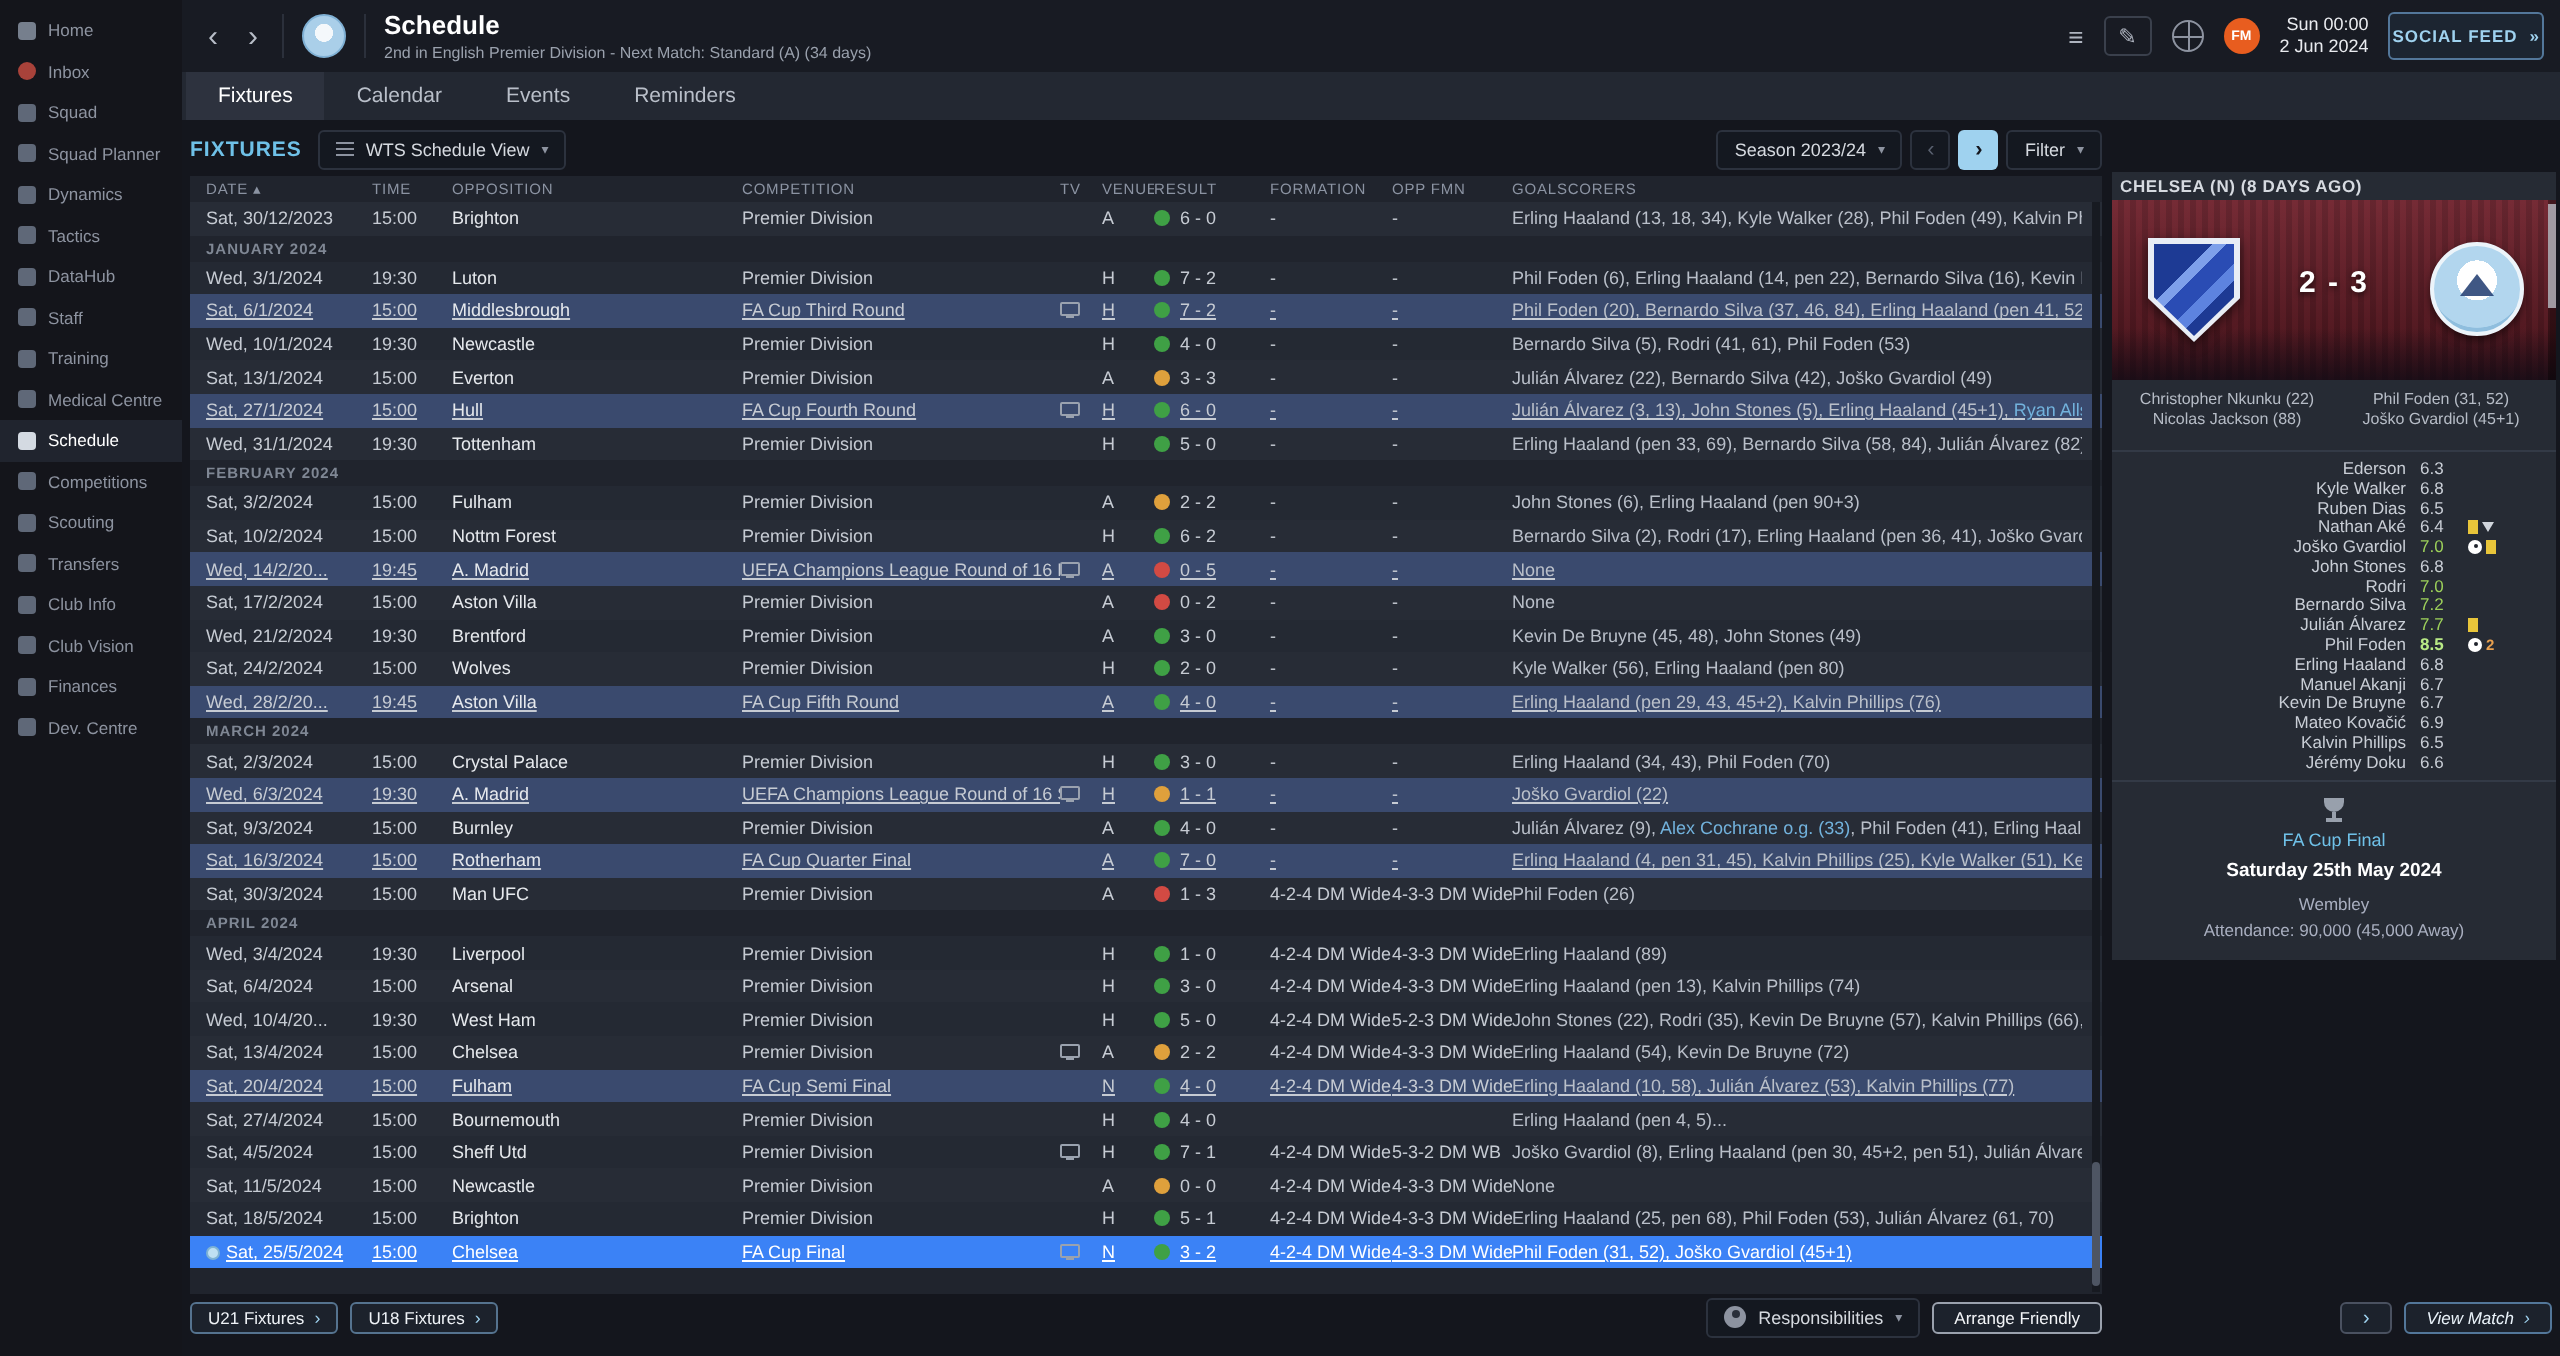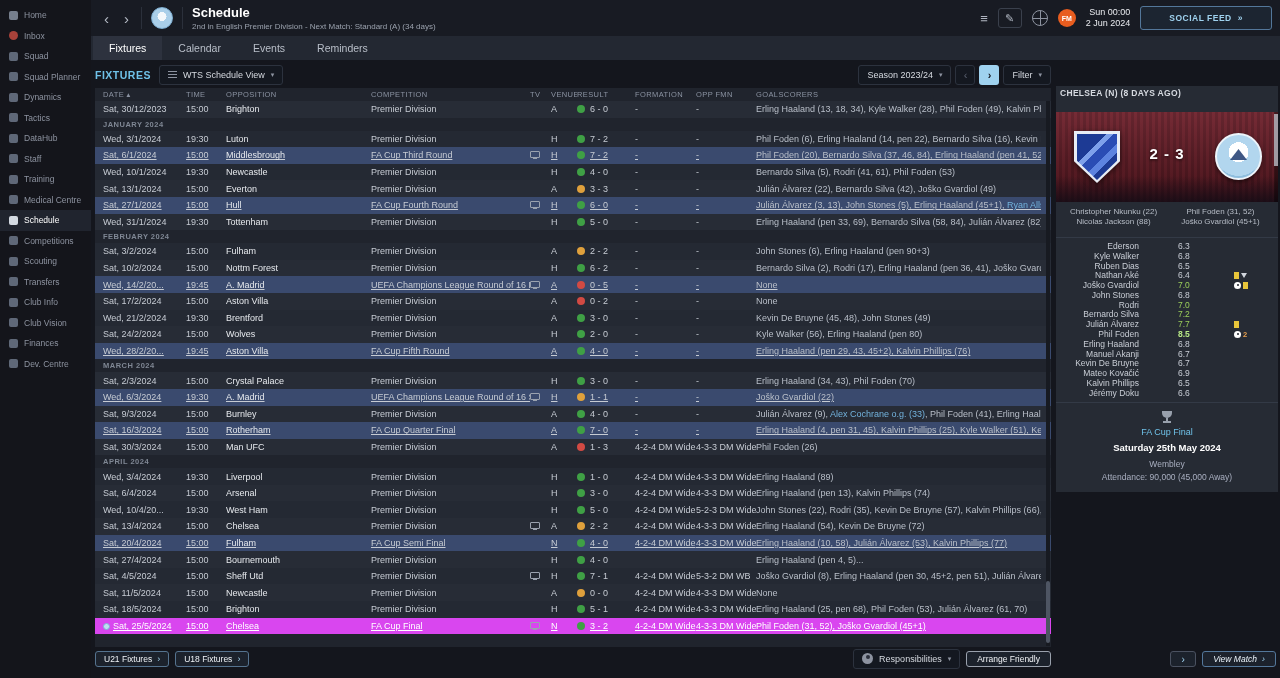--- a/index.html
+++ b/index.html
@@ -36,21 +36,21 @@
   .icon-boxed { border:1px solid #3a404c; border-radius:3px; width:24px; height:20px;
                 display:flex; align-items:center; justify-content:center; color:#aeb4bf;
                 font-size:11px; cursor:pointer; }
   .globe { width:16px; height:16px; border-radius:50%; border:1.5px solid #8d93a0; position:relative; }
   .globe::before { content:""; position:absolute; left:50%; top:0; bottom:0; width:1px; background:#8d93a0; }
   .globe::after { content:""; position:absolute; top:50%; left:0; right:0; height:1px; background:#8d93a0; }
   .fm-logo { width:18px; height:18px; border-radius:50%; background:#e85d1f; color:#fff;
              font-size:7px; font-weight:bold; display:flex; align-items:center; justify-content:center; }
   .datetime { text-align:right; font-size:9px; line-height:11px; color:#e9ebef; }
   .social-btn { border:1px solid #53779a; background:#1c2531; color:#9fd2ef; font-size:8.5px;
-                font-weight:bold; letter-spacing:.5px; padding:6px 28px; border-radius:3px;
+                font-weight:bold; letter-spacing:.5px; padding:6px 1px; border-radius:3px;
                 display:flex; gap:6px; align-items:center; cursor:pointer; }
 
   
   .tabbar { height:24px; background:#232832; display:flex; flex-shrink:0; padding-left:2px; }
   .tab { padding:0 16px; display:flex; align-items:center; color:#b9bfc9; font-size:10.5px; cursor:pointer; }
   .tab.active { background:#2d323e; color:#ffffff; }
 
   
   .content { flex:1; display:flex; min-height:0; padding:0 2px 0 4px; gap:5px; }
   .left-pane { flex:1; display:flex; flex-direction:column; min-width:0; }
@@ -70,21 +70,21 @@
 
   
   .table { height:559px; background:#20242d; position:relative; overflow:hidden; }
   .thead { display:grid; grid-template-columns:var(--cols); height:13px; align-items:center;
            color:#8b93a2; font-size:7.5px; letter-spacing:.4px; padding:0 10px 0 8px; }
   .thead .th { overflow:hidden; white-space:nowrap; cursor:pointer; }
   .trow.fixture { display:grid; grid-template-columns:var(--cols); align-items:center;
           height:16.6px; font-size:9px; padding:0 10px 0 8px; cursor:pointer; }
   .trow.even { background:#272c36; } .trow.odd { background:#242933; }
   .trow.hl { background:#3a4a6e;text-decoration:underline; }
-  .trow.sel { background:#d946ef; color:#ffffff; }
+  .trow.sel { background:#3b82f6; color:#ffffff; }
   .trow.sel .opp, .trow.sel .scorers, .trow.sel .c { color:#ffffff; }
   .trow.month { height:13px; display:flex; align-items:flex-end; padding:0 8px 2px;
           color:#7f8794; font-size:7.5px; font-weight:bold; letter-spacing:.5px; }
   .c { overflow:hidden; white-space:nowrap; }
   .opp { color:#e6e9ed; }
   .scorers { color:#b9bfc9; }
   .og { color:#72b2dc; }
   .result-cell { display:flex; align-items:center; }
   .dot { width:8px; height:8px; border-radius:50%; display:inline-block; margin-right:5px; flex-shrink:0; }
   .dot.W{background:#3fa045} .dot.D{background:#dfa03c} .dot.L{background:#d24a43}
@@ -102,21 +102,21 @@
   .chev { color:#9fd2ef; font-size:9px; }
   .resp { margin-left:auto; }
   .person-ico { width:11px; height:11px; border-radius:50%; background:#8d93a0; position:relative; }
   .person-ico::before { content:""; position:absolute; left:3.5px; top:2px; width:4px; height:4px; border-radius:50%; background:#2a2f3a; }
   .arrange-btn { border:1px solid #9aa1ad; border-radius:3px; height:16px; padding:0 10px; display:flex;
                  align-items:center; color:#f2f4f7; font-size:8.5px; cursor:pointer; background:#1c222c; }
 
   
   .right-pane { width:222px; flex-shrink:0; display:flex; flex-direction:column; padding-top:26px; }
   .rp-panel { background:#262b34; display:flex; flex-direction:column; }
-  .rp-header { height:26px; font-size:8.5px; font-weight:bold; letter-spacing:.3px; color:#d6dae0;
+  .rp-header { height:14px; font-size:8.5px; font-weight:bold; letter-spacing:.3px; color:#d6dae0;
                padding:2px 4px 0; }
   .match-card { height:90px; position:relative;
       background: linear-gradient(180deg, rgba(255,255,255,.06), rgba(0,0,0,.35)),
                   repeating-linear-gradient(90deg, #6d1e29 0 3px, #5c1822 3px 6px),
                   linear-gradient(180deg, #71202b 0%, #521520 55%, #2c1220 100%); }
   .match-card::after { content:""; position:absolute; left:0; right:0; bottom:0; height:26px;
       background:linear-gradient(180deg, transparent, rgba(15,12,22,.75)); }
   .card-scroll { position:absolute; right:0; top:0; bottom:0; width:4px; background:rgba(0,0,0,.35); z-index:3; }
   .card-scroll .thumb { position:absolute; top:2px; height:52px; width:100%; background:#c3c8d0; opacity:.75; }
   .big-score { position:absolute; top:33px; left:0; right:0; text-align:center; color:#ffffff;
@@ -133,21 +133,21 @@
       background: radial-gradient(circle at 50% 40%, #ffffff 0 10px, #b2d6ee 10px 70%, #8fbede 71% 100%);
       border:2px solid #ecf4fa; box-shadow:0 2px 4px rgba(0,0,0,.55); }
   .badge-away::before { content:""; position:absolute; left:13px; top:14px; width:17px; height:11px;
       background:#1d3a6e; clip-path:polygon(0 100%,50% 0,100% 100%); opacity:.85; }
 
   .scorers-strip { display:flex; padding:5px 4px 6px; min-height:36px; border-bottom:1px solid #333a46; }
   .scol { flex:1; text-align:center; color:#b6bcc6; font-size:8px; line-height:10px; padding:0 4px; }
   .sline { overflow:hidden; }
 
   .ratings { padding:3px 8px 4px; border-bottom:1px solid #333a46; }
-  .rrow { display:flex; align-items:center; height:9.8px; font-size:8.5px; cursor:pointer;gap:32px; }
+  .rrow { display:flex; align-items:center; height:9.8px; font-size:8.5px; cursor:pointer; }
   .rname { flex:1; text-align:right; color:#c9ced6; padding-right:7px; overflow:hidden; white-space:nowrap; }
   .rval { width:24px; text-align:left; color:#c9ced6; }
   .rval.good { color:#9ccf5a; }
   .rval.great { color:#b8e986; font-weight:bold; }
   .ricons { width:36px; display:flex; align-items:center; gap:2px; }
   .ic-yellow { width:5px; height:7px; background:#e8c53a; display:inline-block; }
   .ic-ball { width:7px; height:7px; border-radius:50%; background:#ffffff; display:inline-block; position:relative; }
   .ic-ball::after { content:""; position:absolute; left:2.5px; top:2.5px; width:2px; height:2px; border-radius:50%; background:#20242d; }
   .ic-x2 { color:#e8a04f; font-size:7.5px; font-weight:bold; }
   .ic-sub { width:0; height:0; border-left:3px solid transparent; border-right:3px solid transparent;

